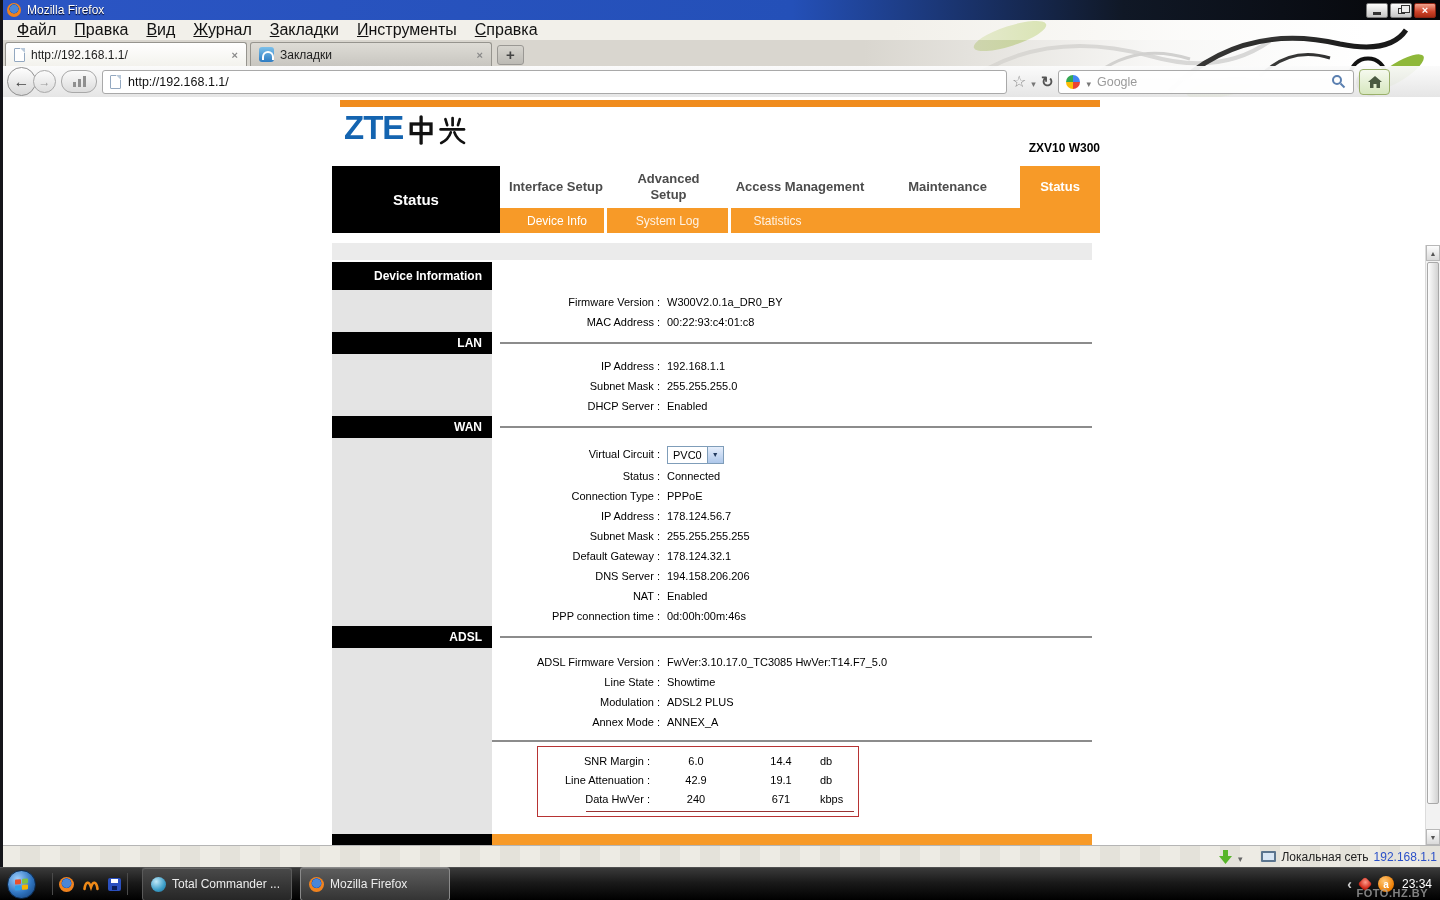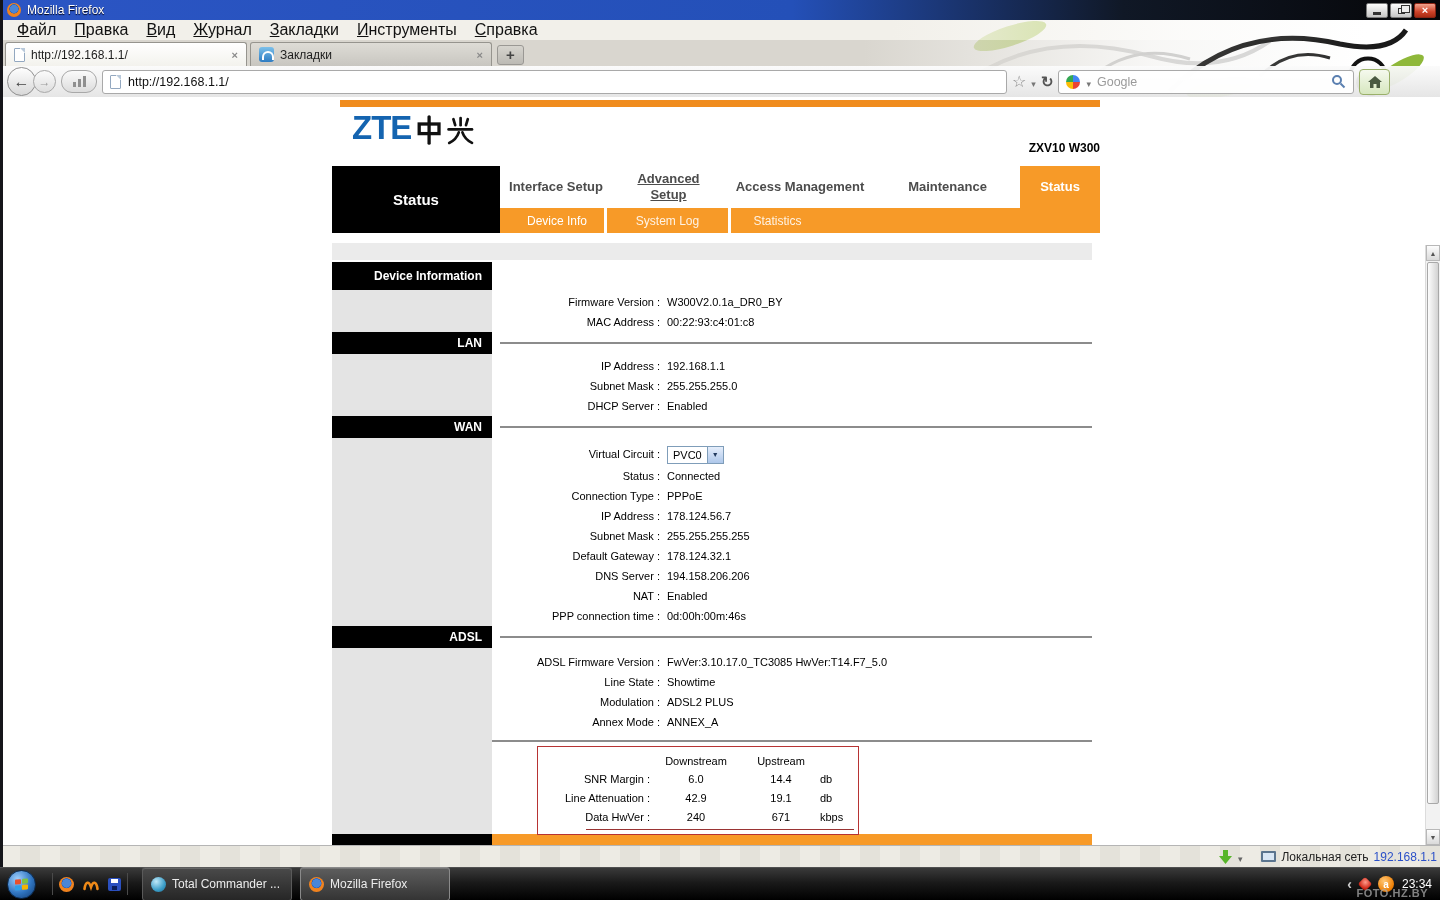--- a/index.html
+++ b/index.html
@@ -72,32 +72,32 @@
     background:rgba(255,255,255,0.93); display:flex; align-items:center; padding:0 7px; gap:6px; }
   .gball { width:14px; height:14px; border-radius:50%; flex:none;
     background:conic-gradient(#4285f4 0 25%, #ea4335 0 50%, #fbbc05 0 75%, #34a853 0); }
   .search-text { flex:1; font-size:12.5px; color:#9a9a9a; }
   .btn-home { width:31px; height:26px; border:1px solid #9ab06a; border-radius:4px; flex:none;
     background:linear-gradient(#f5f9ee,#d7e7bf); display:flex; align-items:center; justify-content:center; }
 
   
   .viewport { position:absolute; top:97px; left:0; right:0; bottom:55px; background:#fff; overflow:hidden; z-index:1; }
   .top-strip { position:absolute; top:3px; left:340px; width:760px; height:7px; background:#f08c1e; }
-  .brand { position:absolute; top:14px; left:352px; display:flex; align-items:flex-end; gap:3px; }
+  .brand { position:absolute; top:14px; left:344px; display:flex; align-items:flex-end; gap:3px; }
   .brand-zte { font-size:33px; font-weight:bold; color:#1464b0; letter-spacing:-1px; line-height:34px; }
   .brand-cn-hidden { position:absolute; width:1px; height:1px; overflow:hidden; clip:rect(0 0 0 0); }
   .model { position:absolute; top:44px; left:940px; width:160px; text-align:right; font-size:12px; font-weight:bold; color:#000; }
 
   .router-nav { position:absolute; top:69px; left:332px; width:768px; height:67px; }
   .black-status-box { position:absolute; left:0; top:0; width:168px; height:67px; background:#000; color:#fff;
     display:flex; align-items:center; justify-content:center; font-weight:bold; font-size:15px; }
   .nav-tabs-row { position:absolute; left:168px; top:0; width:600px; height:42px; background:#fff; display:flex; }
   .nav-tab { height:42px; display:flex; align-items:center; justify-content:center; text-align:center;
     font-size:13px; font-weight:bold; color:#4c4c4c; line-height:16px; padding:0 6px; }
-  .nav-tab:nth-child(1){ width:112px; } .nav-tab:nth-child(2){ width:113px;text-decoration:underline; }
+  .nav-tab:nth-child(1){ width:112px; } .nav-tab:nth-child(2){ width:113px; }
   .nav-tab:nth-child(3){ width:150px; } .nav-tab:nth-child(4){ width:145px; }
   .nav-tab:nth-child(5){ width:80px; }
   .nav-tab.active { background:#f79a28; color:#fff; }
   .router-subnav { position:absolute; left:168px; top:42px; width:600px; height:25px; background:#f79a28; display:flex; }
   .sub-tab { height:100%; display:flex; align-items:center; justify-content:center;
     color:rgba(255,255,255,0.88); font-size:12px; }
   .sub-tab.active { color:#fff;padding-left:10px; }
   .sub-tab:nth-child(1){ width:104px; } .sub-tab:nth-child(2){ width:124px; } .sub-tab:nth-child(3){ width:96px; }
   .sub-tab + .sub-tab { border-left:3px solid #fff; }
 
@@ -366,25 +366,20 @@
             <div class="side-header">ADSL</div>
           </div>
           <div class="body">
             <div class="rule"></div>
             <div class="row"><span class="lbl">ADSL Firmware Version :</span><span class="val">FwVer:3.10.17.0_TC3085 HwVer:T14.F7_5.0</span></div>
             <div class="row"><span class="lbl">Line State :</span><span class="val">Showtime</span></div>
             <div class="row"><span class="lbl">Modulation :</span><span class="val">ADSL2 PLUS</span></div>
             <div class="row"><span class="lbl">Annex Mode :</span><span class="val">ANNEX_A</span></div>
             <div class="rule2"></div>
             <div class="stats-box">
-              <div class="stats-head">
-                <span class="sh-spacer"></span>
-                <span class="sh-col">Downstream</span>
-                <span class="sh-col">Upstream</span>
-              </div>
               <div class="stats-row">
                 <span class="st-lbl">SNR Margin :</span>
                 <span class="st-num">6.0</span>
                 <span class="st-num">14.4</span>
                 <span class="st-unit">db</span>
               </div>
               <div class="stats-row">
                 <span class="st-lbl">Line Attenuation :</span>
                 <span class="st-num">42.9</span>
                 <span class="st-num">19.1</span>

